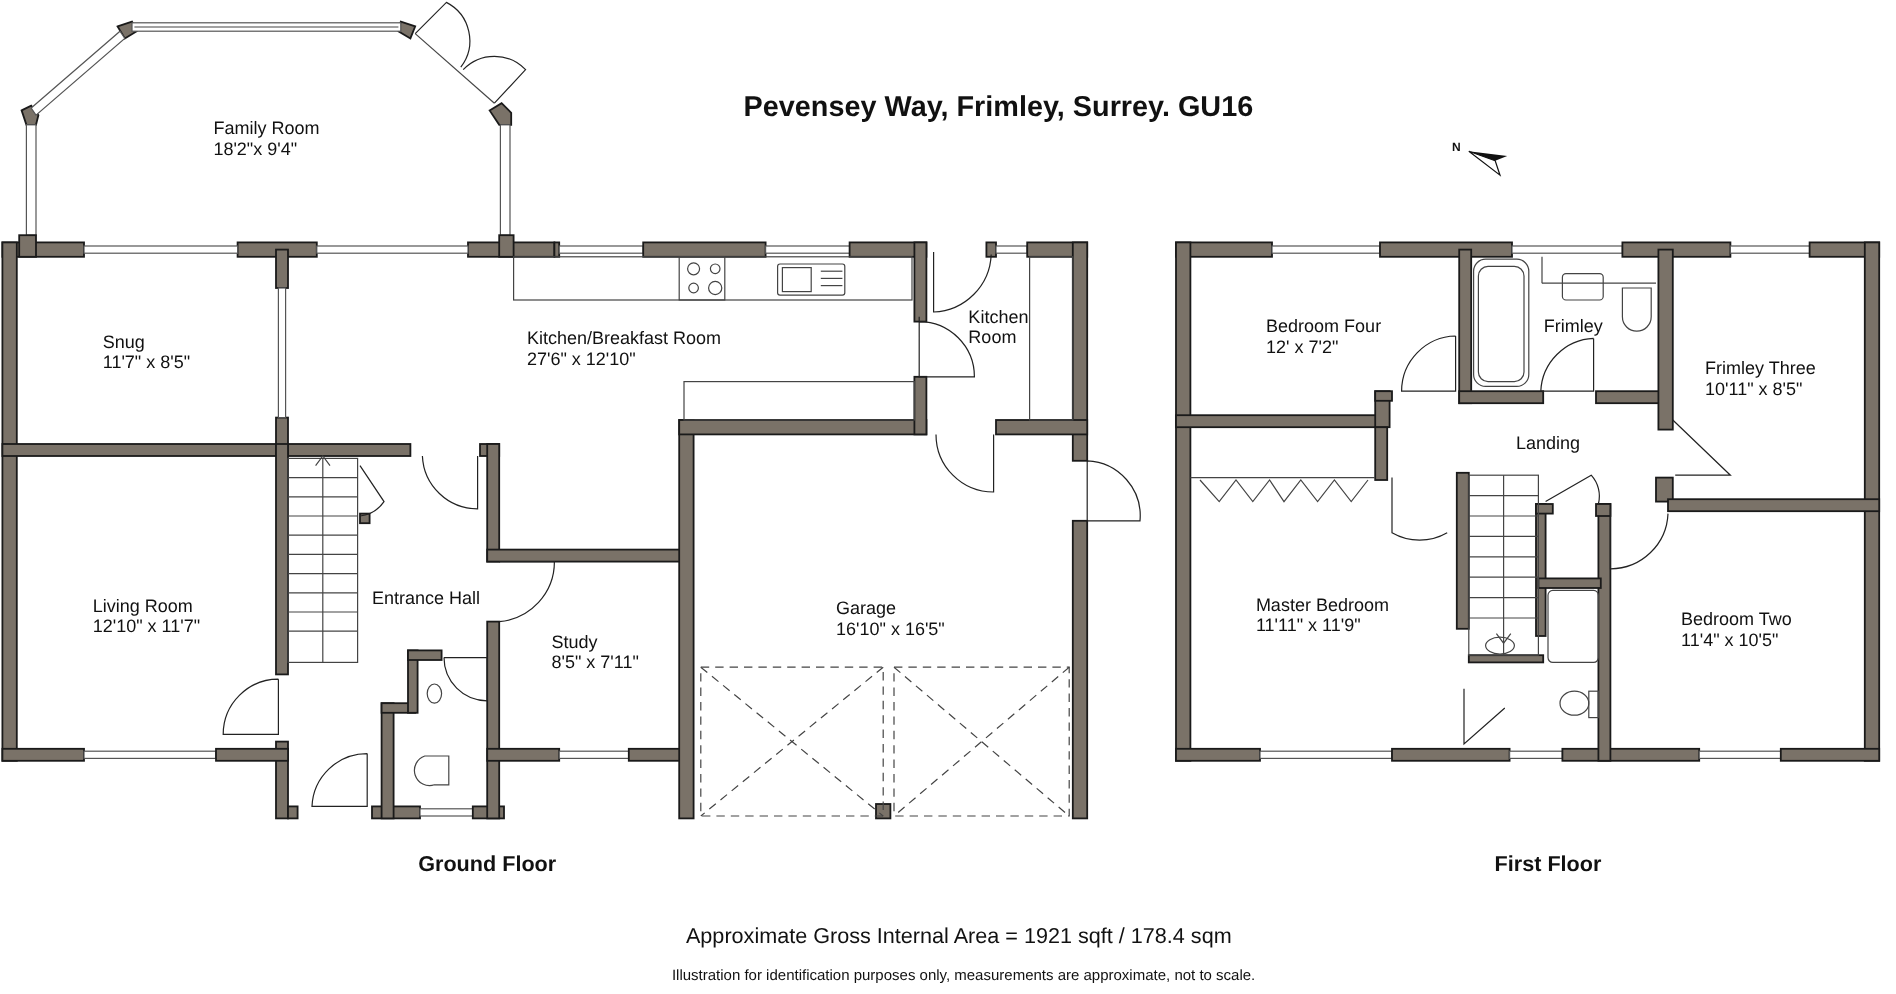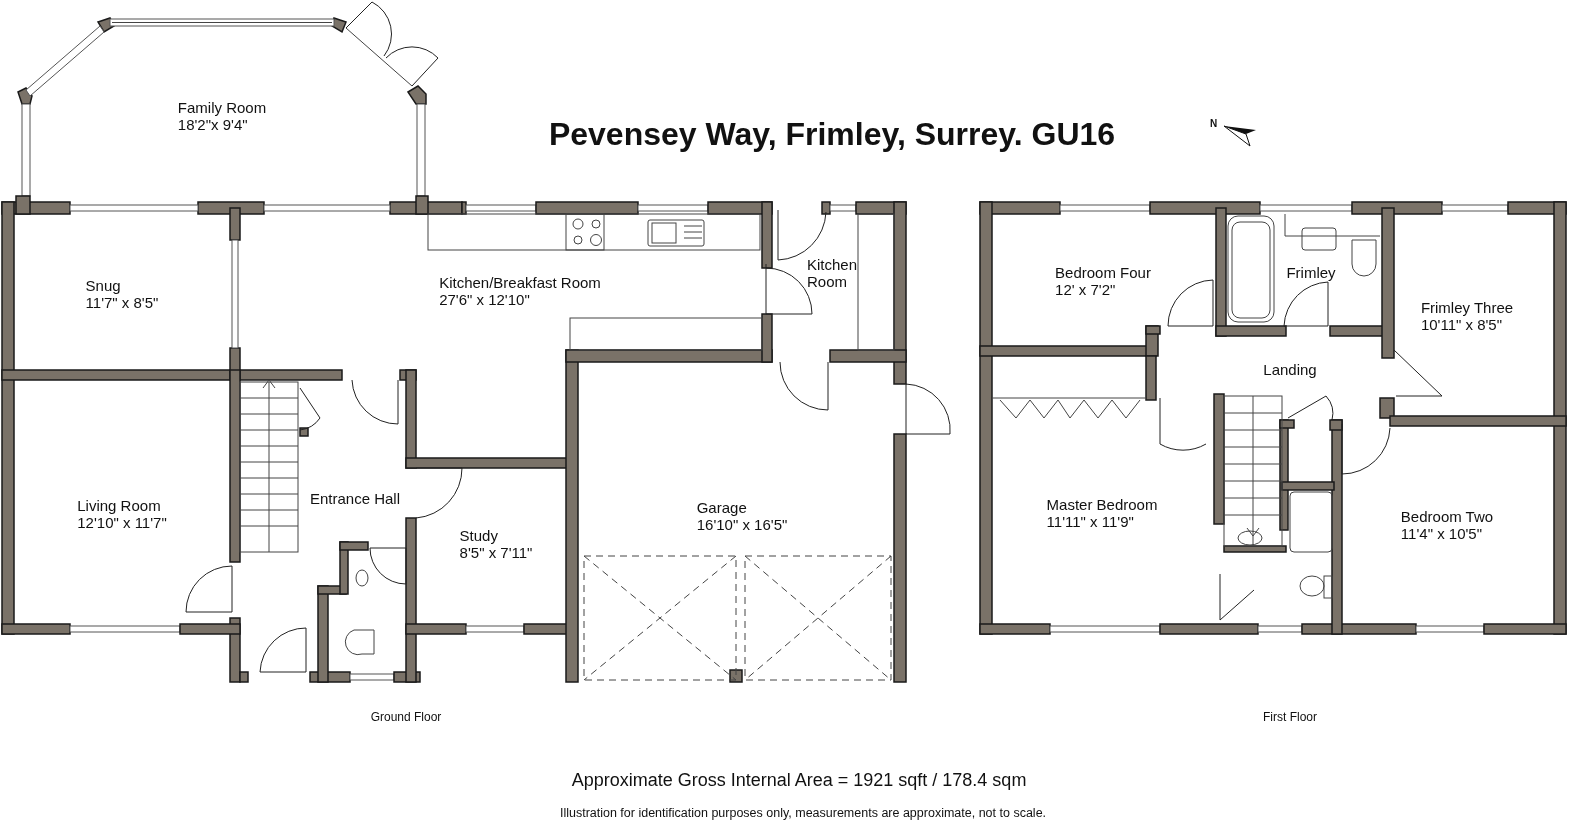--- a/index.html
+++ b/index.html
@@ -3,22 +3,22 @@
 <meta charset="utf-8">
 <style>
   html, body { margin: 0; padding: 0; background: #ffffff; }
   body { width: 1580px; height: 828px; position: relative; overflow: hidden;
          font-family: "Liberation Sans", sans-serif; color: #111; }
   svg.plan { position: absolute; left: 0; top: 0; }
   .lbl { position: absolute; text-align: left; font-size: 15px; line-height: 17px;
          transform: translateX(-50%); white-space: nowrap; color: #111; }
   .lbl .n, .lbl .d { display: block; }
   .title { position: absolute; left: 832px; top: 76px; transform: translateX(-50%);
-           font-size: 32px; font-weight: bold; white-space: nowrap; margin-top: 40px; }
-  .floorname { position: absolute; top: 710px; font-size: 12px; font-weight: normal;
+           font-size: 24px; font-weight: bold; white-space: nowrap; }
+  .floorname { position: absolute; top: 710px; font-size: 18px; font-weight: bold;
                transform: translateX(-50%); white-space: nowrap; }
   .area { position: absolute; left: 799px; top: 770px; transform: translateX(-50%);
           font-size: 18px; font-weight: normal; white-space: nowrap; }
   .disc { position: absolute; left: 803px; top: 806px; transform: translateX(-50%);
           font-size: 12.5px; font-weight: normal; white-space: nowrap; }
   .north { position: absolute; left: 1210px; top: 118px; font-size: 10px; font-weight: bold; }
 </style>
 </head>
 <body>
 

